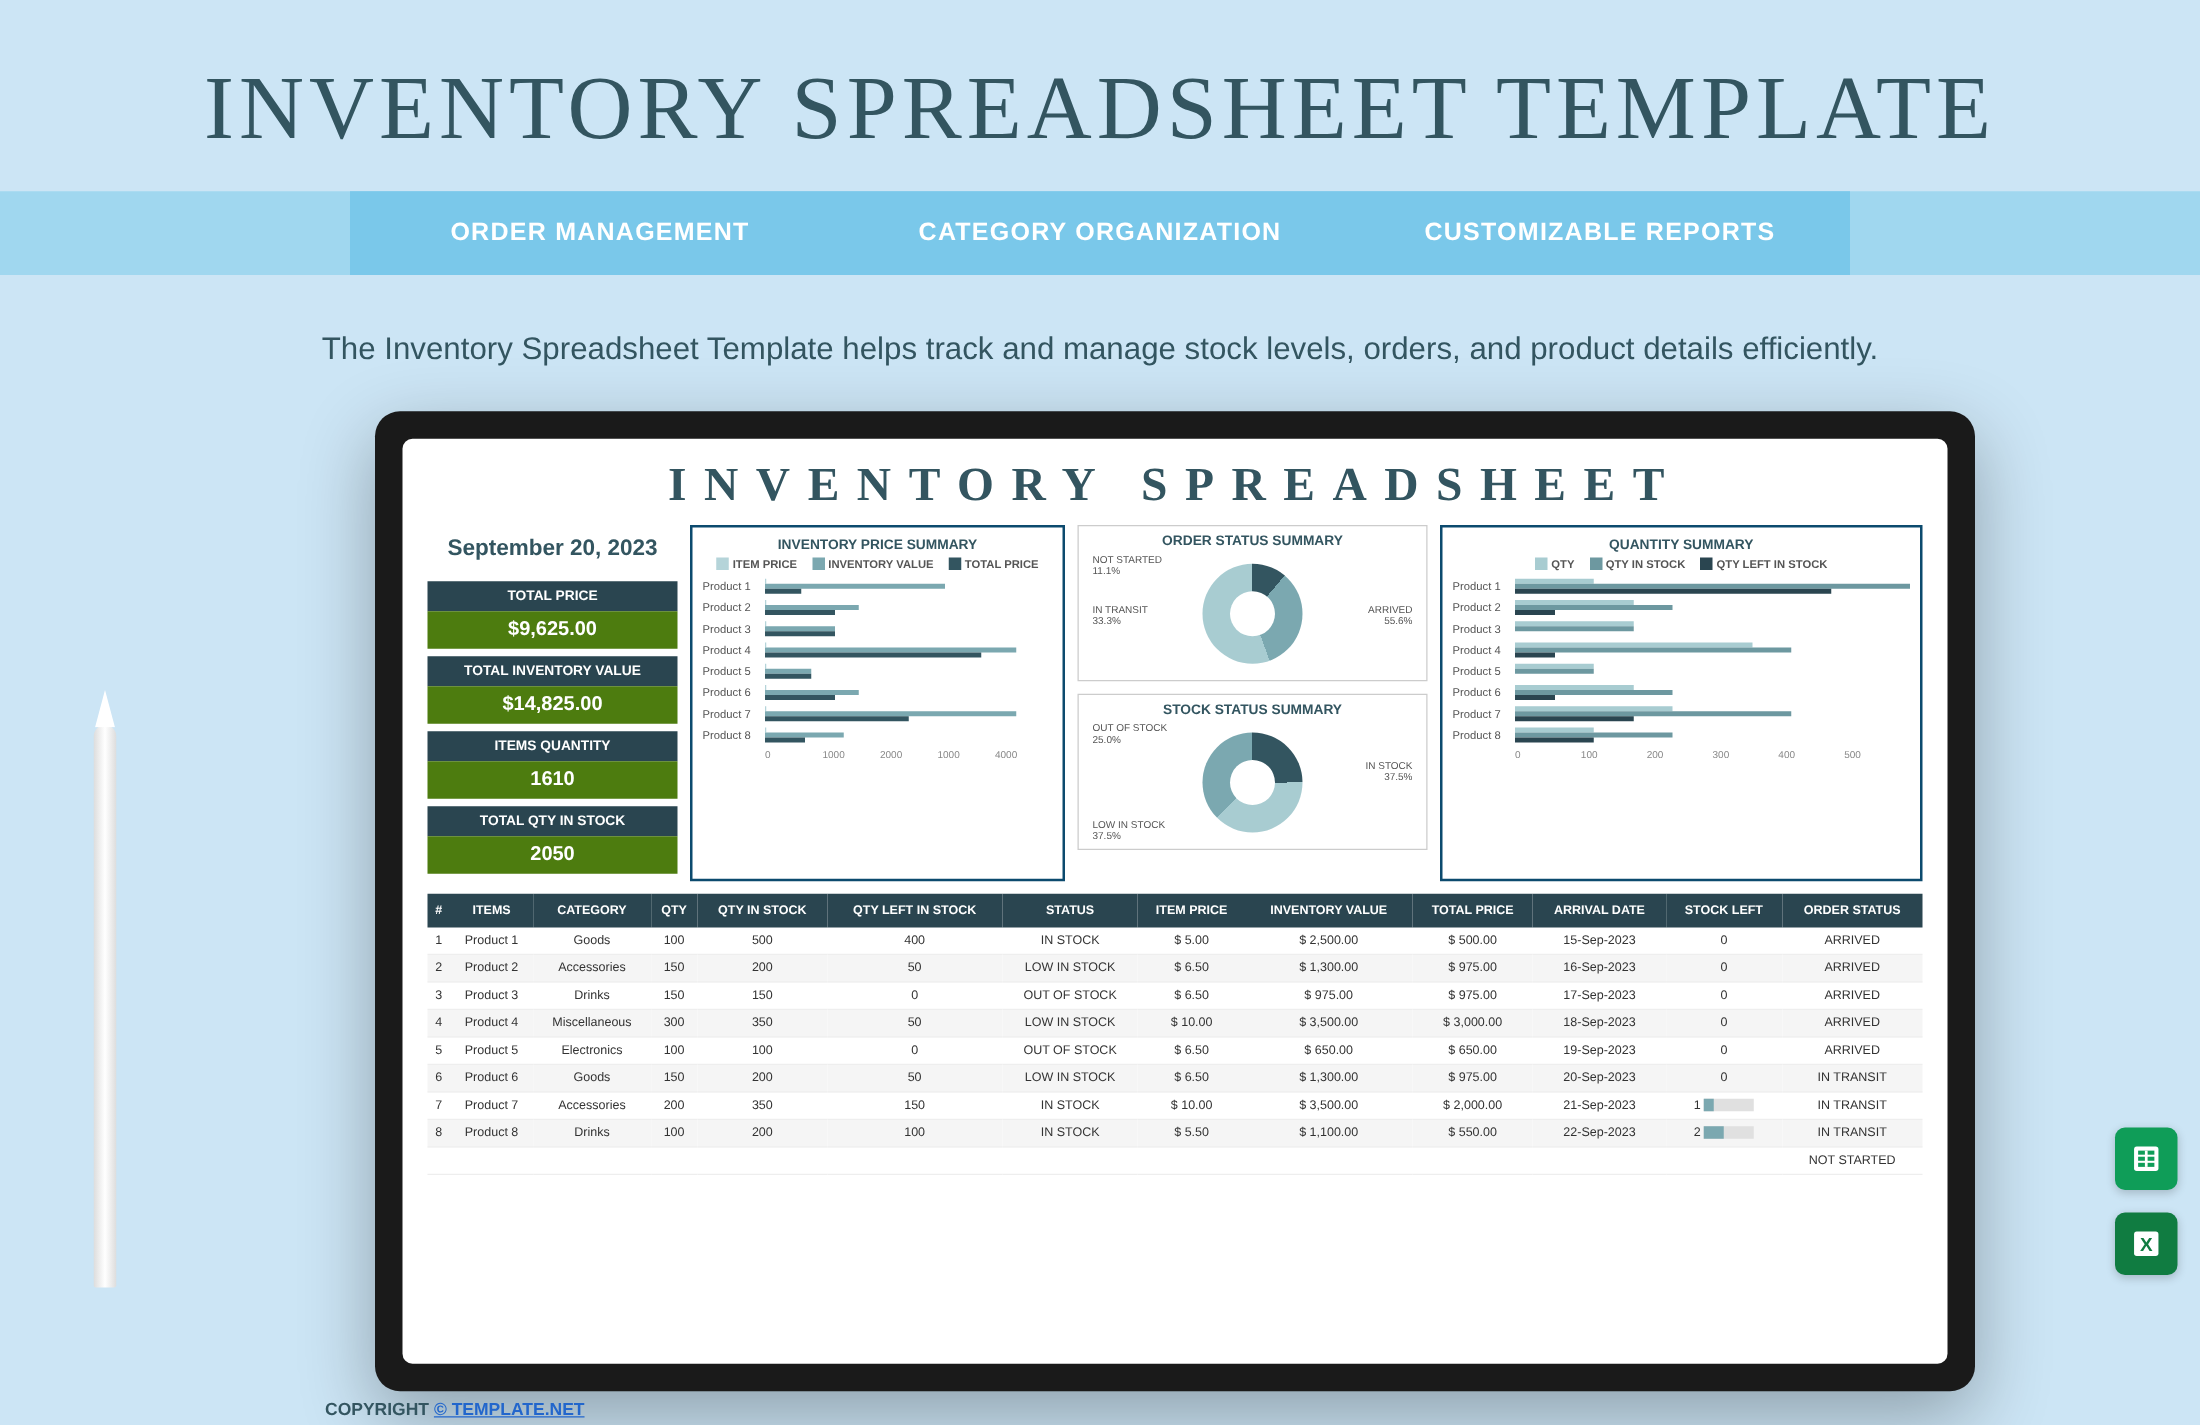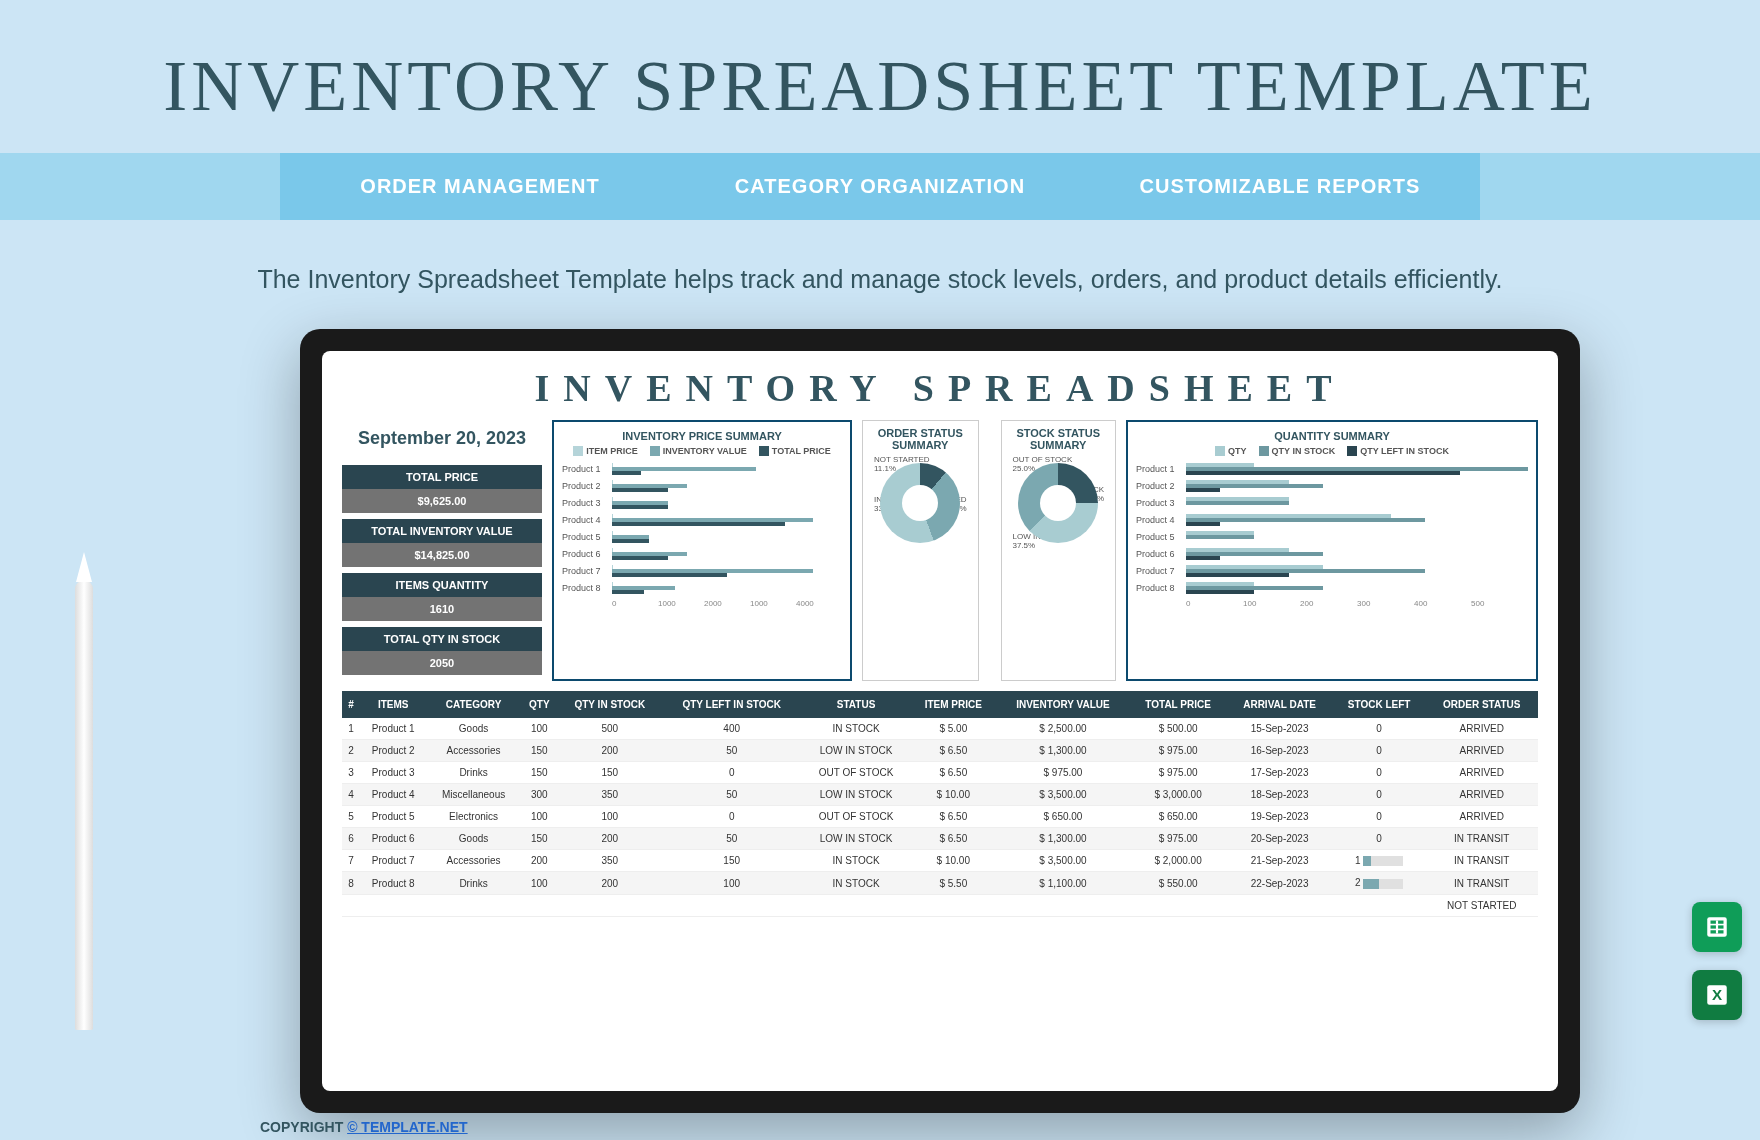--- a/index.html
+++ b/index.html
@@ -10,42 +10,42 @@
 .description{text-align:center;color:#335560;font-size:25px;padding:15px 80px 35px}
 .tablet-wrap{position:relative;margin:0 auto;width:1400px}
 .tablet-frame{background:#1a1a1a;border-radius:20px;padding:22px;box-shadow:0 20px 60px rgba(0,0,0,.3);margin-left:120px}
 .tablet-screen{background:#fff;border-radius:8px;padding:15px 20px;height:740px;overflow:hidden}
 .sheet-title{text-align:center;font-family:'Times New Roman',serif;font-size:38px;letter-spacing:14px;color:#335560;font-weight:700;margin-bottom:10px}
 .dashboard{display:flex;gap:10px;margin-bottom:10px}
 .left-col{width:200px;flex-shrink:0}
 .date-box{color:#335560;font-weight:700;font-size:18px;text-align:center;padding:8px 0;margin-bottom:8px}
 .stat-box{margin-bottom:6px}
 .stat-label{background:#2a4550;color:#fff;text-align:center;padding:6px 0;font-size:11px;font-weight:700}
-.stat-value{background:#737373;color:#fff;text-align:center;padding:6px 0;font-size:11px;font-weight:700}
+.stat-value{background:#4d7c0f;color:#fff;text-align:center;padding:6px 0;font-size:16px;font-weight:700}
 .chart-panel{border:2px solid #0c4a6e;padding:8px;flex:1;background:#fff}
 .chart-title{text-align:center;font-size:11px;font-weight:700;color:#335560;margin-bottom:4px}
 .legend{display:flex;justify-content:center;gap:12px;font-size:9px;color:#555;margin-bottom:6px}
 .legend span{display:flex;align-items:center;gap:3px}
 .legend-box{width:10px;height:10px;display:inline-block}
 .mini-bars{font-size:9px;color:#555}
 .bar-row{display:flex;align-items:center;margin-bottom:3px;height:14px}
 .bar-label{width:50px;flex-shrink:0}
 .bar-track{flex:1;position:relative;height:12px}
 .bar-seg{position:absolute;height:4px;top:0}
 .bar-seg.s1{background:#b5d4d9;top:0}
 .bar-seg.s2{background:#7ba8b0;top:4px}
 .bar-seg.s3{background:#335560;top:8px}
 .qbar-seg{position:absolute;height:4px}
 .qbar-seg.q1{background:#a8ccd1;top:0}
 .qbar-seg.q2{background:#6d98a0;top:4px}
 .qbar-seg.q3{background:#2a4550;top:8px}
 .axis-row{display:flex;font-size:8px;color:#888;margin-top:4px}
 .axis-row span{flex:1;text-align:left}
 .axis-row .axis-label{width:50px;flex:0 0 50px}
-.donut-col{width:254px;flex-shrink:0;display:flex;flex-direction:row;gap:22px}
+.donut-col{width:280px;flex-shrink:0;display:flex;flex-direction:column;gap:10px}
 .donut-panel{border:1px solid #ccc;padding:6px;background:#fff}
 .donut-wrap{display:flex;align-items:center;justify-content:center;position:relative;height:95px}
 .donut{width:80px;height:80px;border-radius:50%;position:relative}
 .donut::after{content:'';position:absolute;top:22px;left:22px;width:36px;height:36px;background:#fff;border-radius:50%}
 .donut-lbl{position:absolute;font-size:8px;color:#555}
 .table-wrap{width:100%}
 .inv-table{width:100%;border-collapse:collapse;font-size:11px}
 .inv-table th{background:#2a4550;color:#fff;padding:8px 4px;font-size:10px;font-weight:700;text-align:center}
 .inv-table td{padding:5px 4px;text-align:center;color:#333;border-bottom:1px solid #eee;font-size:10px}
 .inv-table tr:nth-child(even) td{background:#f5f5f5}

